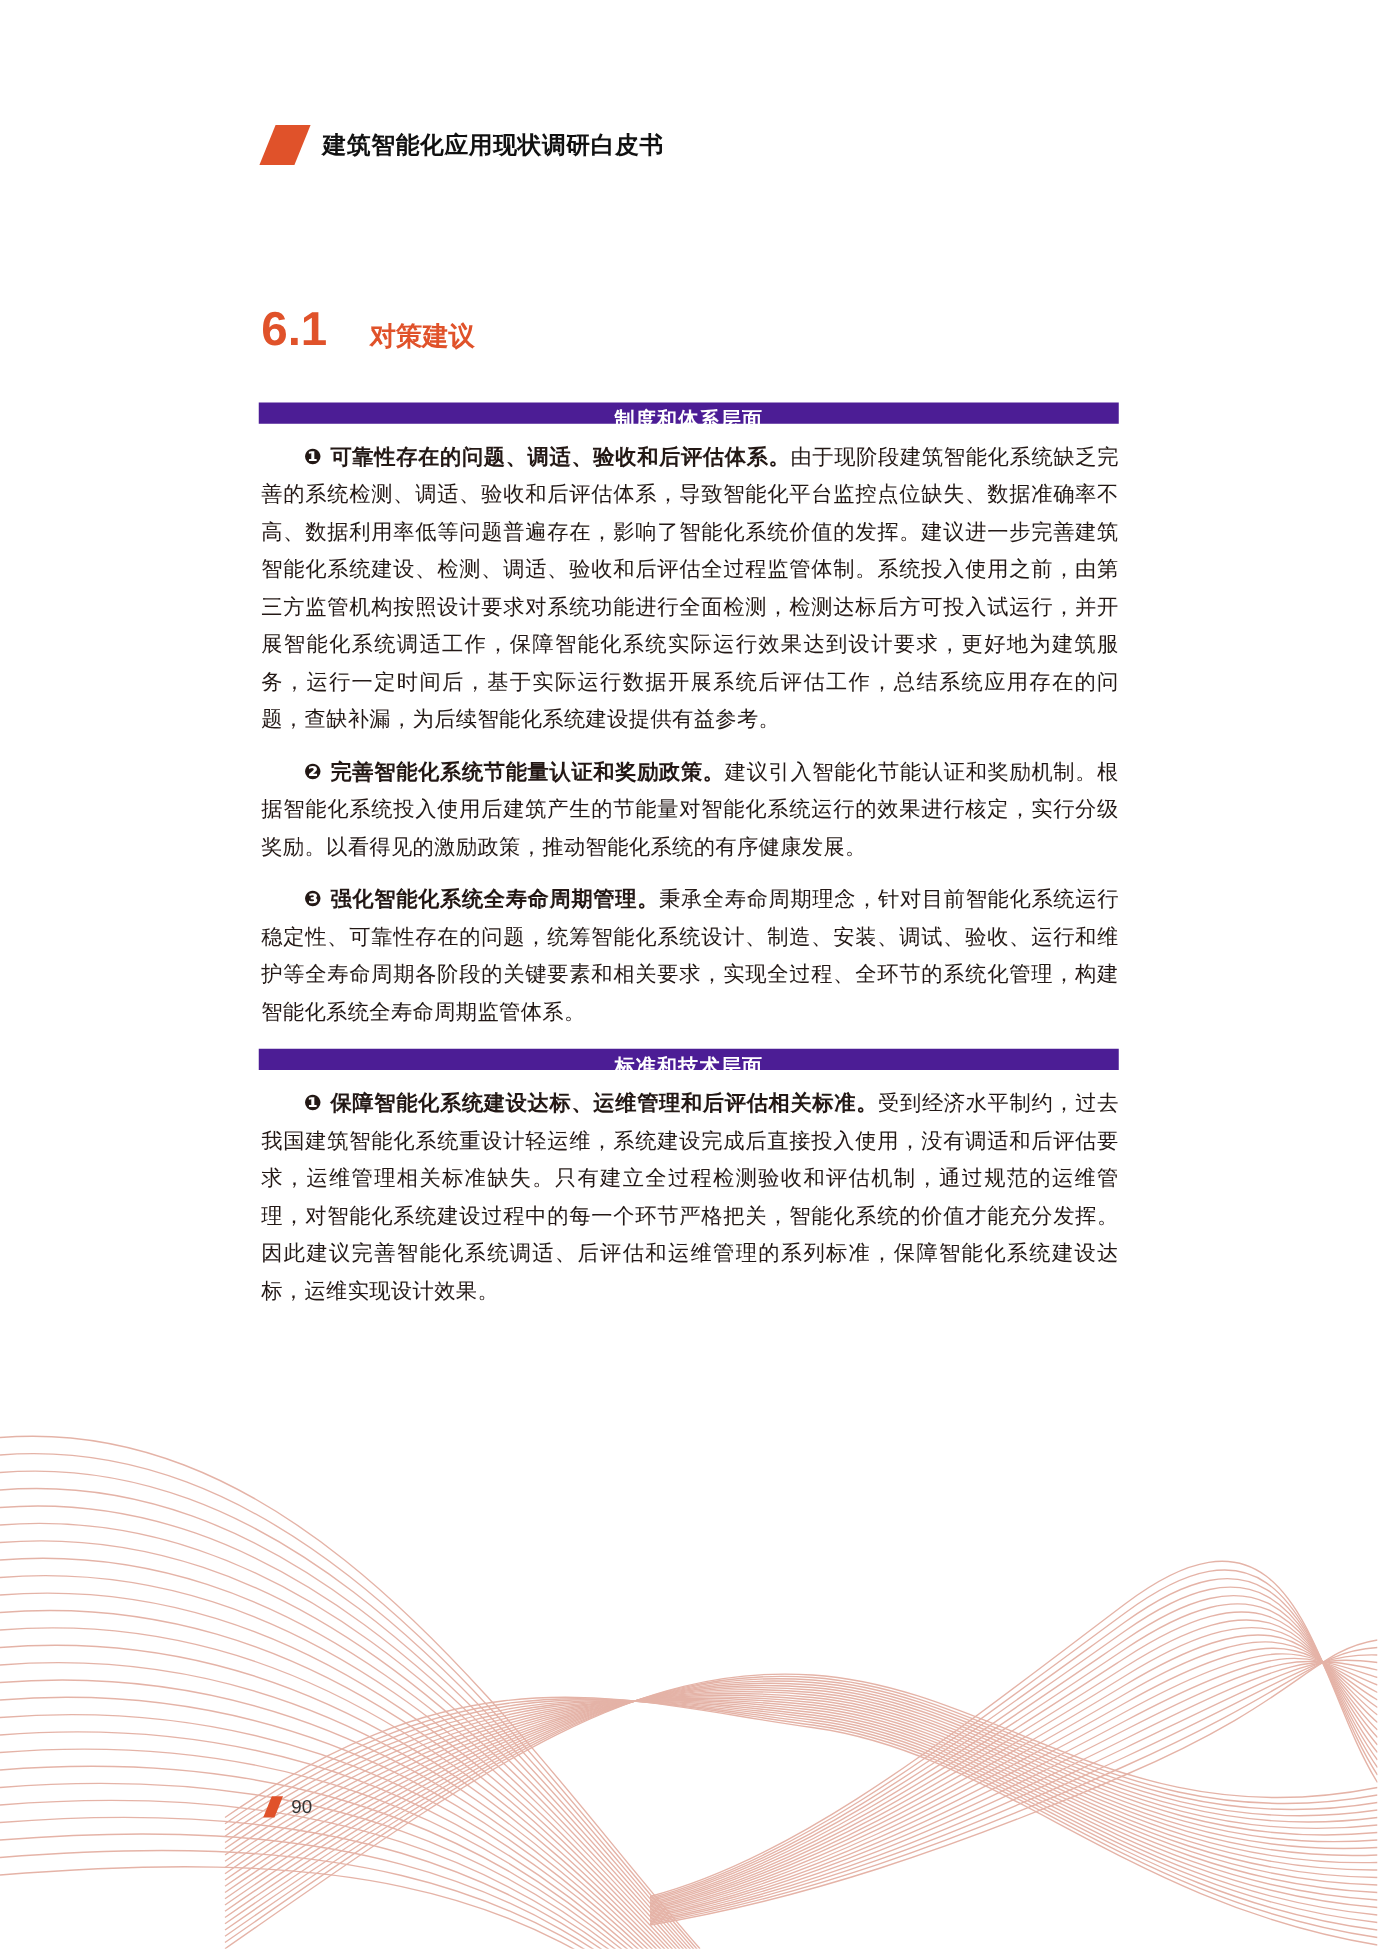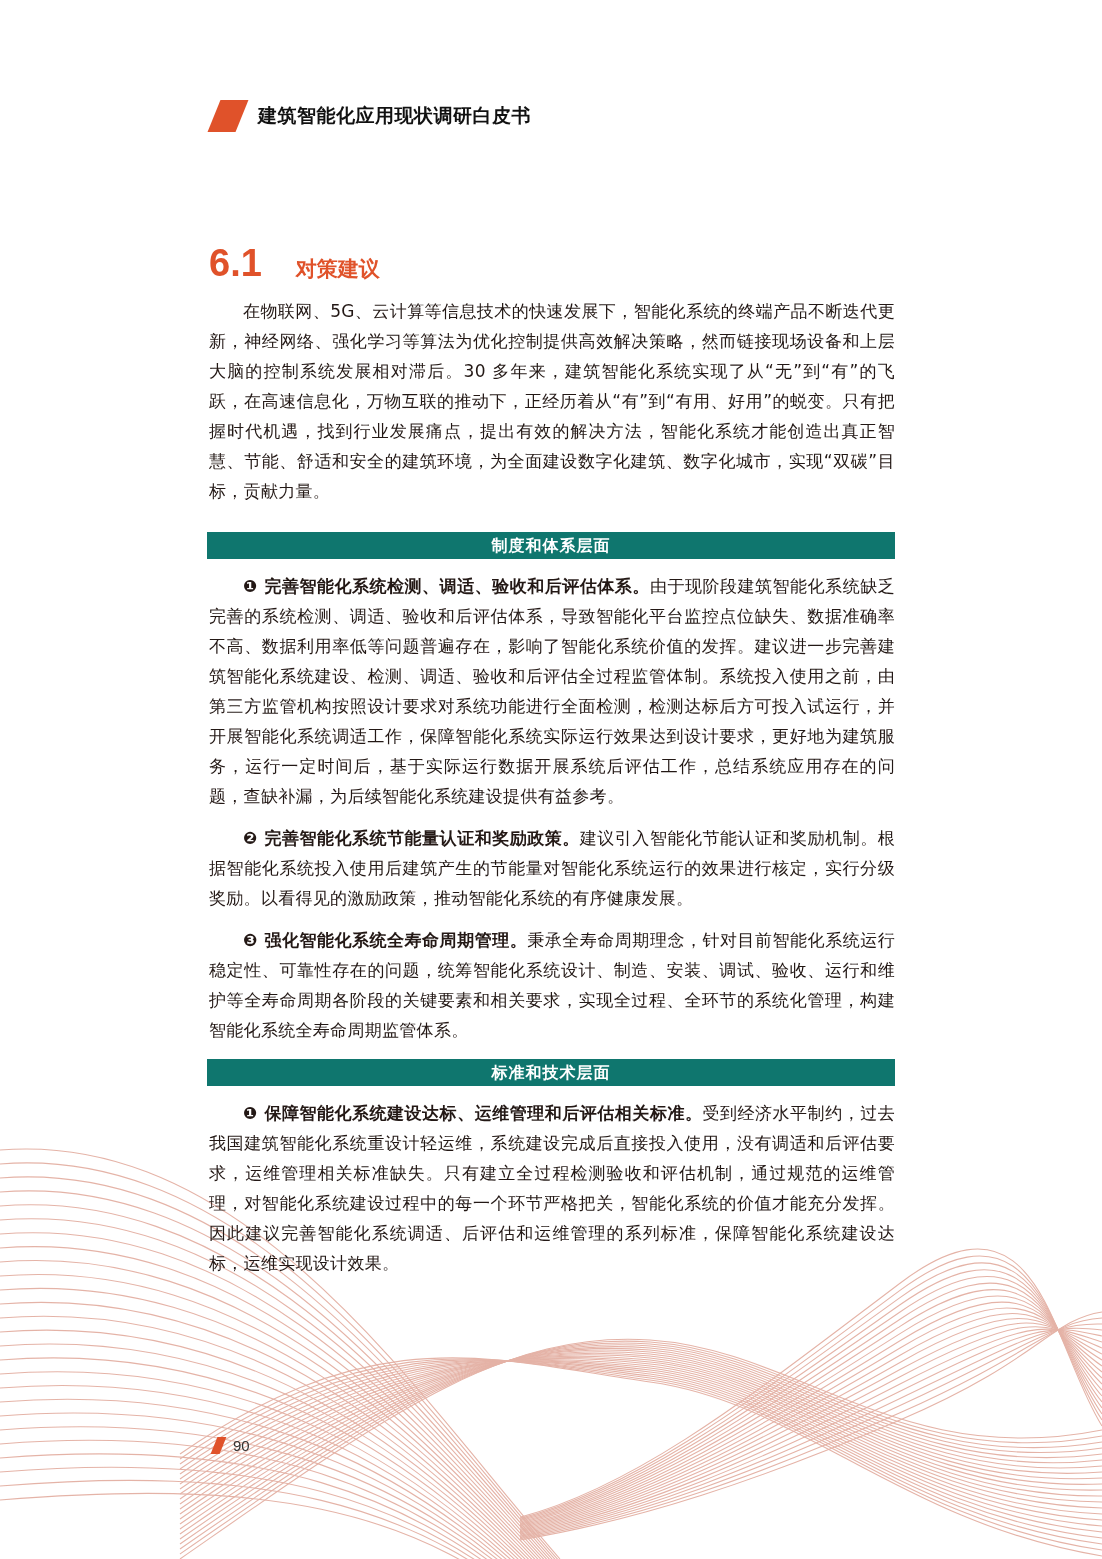--- a/index.html
+++ b/index.html
@@ -8,22 +8,22 @@
   .bg-waves { position:absolute; left:0; top:0; width:1102px; height:1559px; z-index:0; pointer-events:none; }
   .header { position:absolute; left:208px; top:100px; height:32px; display:flex; align-items:center; z-index:2; }
   .slash { width:28px; height:32px; background:#e0522a; transform:skewX(-22deg); margin-right:16px; margin-left:6px; }
   .header-title { font-size:19px; font-weight:bold; color:#111; letter-spacing:0.5px; }
   .section-title { position:absolute; left:209px; top:220px; display:flex; align-items:baseline; z-index:2; color:#e0522a;gap:28px; }
   .section-num { font-size:38px; font-weight:bold; font-family:"Liberation Sans", sans-serif; }
   .section-name { font-size:21px; font-weight:bold; margin-left:6px;margin-top:35px; }
   .content { position:absolute; left:209px; top:296px; width:686px; z-index:2; }
   p { margin:0; font-size:17px; line-height:30px; text-align:justify; text-indent:2em; letter-spacing:0.3px; }
   .gap { height:12px; }
-  .band { background:#0f766e; color:#fff; text-align:center; font-size:16px; font-weight:bold;
-          height:27px; line-height:27px; margin:14px 0 12px -2px; width:688px; letter-spacing:1px; }
+  .band { background:#4c1d95; color:#fff; text-align:center; font-size:16px; font-weight:bold;
+          height:17px; line-height:27px; margin:14px 0 12px -2px; width:688px; letter-spacing:1px; }
   .lead { font-weight:bold; }
   .page-num { position:absolute; left:214px; top:1437px; display:flex; align-items:center; z-index:2; }
   .page-slash { width:9px; height:17px; background:#e0522a; transform:skewX(-22deg); margin-right:10px; }
   .page-label { font-size:15px; color:#333; font-family:"Liberation Sans", sans-serif; }
 </style>
 </head>
 <body>
 
 <svg class="bg-waves" viewBox="0 0 1102 1559" xmlns="http://www.w3.org/2000/svg">
   <g id="waves" fill="none" stroke="#dc9a8a" stroke-width="1.1" opacity="0.75">
@@ -102,25 +102,24 @@
   <div class="slash"></div>
   <div class="header-title">建筑智能化应用现状调研白皮书</div>
 </div>
 
 <div class="section-title">
   <span class="section-num">6.1</span>
   <span class="section-name">对策建议</span>
 </div>
 
 <div class="content">
-  <p>在物联网、5G、云计算等信息技术的快速发展下，智能化系统的终端产品不断迭代更新，神经网络、强化学习等算法为优化控制提供高效解决策略，然而链接现场设备和上层大脑的控制系统发展相对滞后。30 多年来，建筑智能化系统实现了从“无”到“有”的飞跃，在高速信息化，万物互联的推动下，正经历着从“有”到“有用、好用”的蜕变。只有把握时代机遇，找到行业发展痛点，提出有效的解决方法，智能化系统才能创造出真正智慧、节能、舒适和安全的建筑环境，为全面建设数字化建筑、数字化城市，实现“双碳”目标，贡献力量。</p>
   <div class="gap"></div>
 
   <div class="band">制度和体系层面</div>
-  <p><span class="lead">❶</span><span class="lead"> </span><span class="lead">完善智能化系统检测、调适、验收和后评估体系。</span><span>由于现阶段建筑智能化系统缺乏完善的系统检测、调适、验收和后评估体系，导致智能化平台监控点位缺失、数据准确率不高、数据利用率低等问题普遍存在，影响了智能化系统价值的发挥。建议进一步完善建筑智能化系统建设、检测、调适、验收和后评估全过程监管体制。系统投入使用之前，由第三方监管机构按照设计要求对系统功能进行全面检测，检测达标后方可投入试运行，并开展智能化系统调适工作，保障智能化系统实际运行效果达到设计要求，更好地为建筑服务，运行一定时间后，基于实际运行数据开展系统后评估工作，总结系统应用存在的问题，查缺补漏，为后续智能化系统建设提供有益参考。</span></p>
+  <p><span class="lead">❶</span><span class="lead"> </span><span class="lead">可靠性存在的问题、调适、验收和后评估体系。</span><span>由于现阶段建筑智能化系统缺乏完善的系统检测、调适、验收和后评估体系，导致智能化平台监控点位缺失、数据准确率不高、数据利用率低等问题普遍存在，影响了智能化系统价值的发挥。建议进一步完善建筑智能化系统建设、检测、调适、验收和后评估全过程监管体制。系统投入使用之前，由第三方监管机构按照设计要求对系统功能进行全面检测，检测达标后方可投入试运行，并开展智能化系统调适工作，保障智能化系统实际运行效果达到设计要求，更好地为建筑服务，运行一定时间后，基于实际运行数据开展系统后评估工作，总结系统应用存在的问题，查缺补漏，为后续智能化系统建设提供有益参考。</span></p>
   <div class="gap"></div>
   <p><span class="lead">❷</span><span class="lead"> </span><span class="lead">完善智能化系统节能量认证和奖励政策。</span><span>建议引入智能化节能认证和奖励机制。根据智能化系统投入使用后建筑产生的节能量对智能化系统运行的效果进行核定，实行分级奖励。以看得见的激励政策，推动智能化系统的有序健康发展。</span></p>
   <div class="gap"></div>
   <p><span class="lead">❸</span><span class="lead"> </span><span class="lead">强化智能化系统全寿命周期管理。</span><span>秉承全寿命周期理念，针对目前智能化系统运行稳定性、可靠性存在的问题，统筹智能化系统设计、制造、安装、调试、验收、运行和维护等全寿命周期各阶段的关键要素和相关要求，实现全过程、全环节的系统化管理，构建智能化系统全寿命周期监管体系。</span></p>
 
   <div class="band">标准和技术层面</div>
   <p><span class="lead">❶</span><span class="lead"> </span><span class="lead">保障智能化系统建设达标、运维管理和后评估相关标准。</span><span>受到经济水平制约，过去我国建筑智能化系统重设计轻运维，系统建设完成后直接投入使用，没有调适和后评估要求，运维管理相关标准缺失。只有建立全过程检测验收和评估机制，通过规范的运维管理，对智能化系统建设过程中的每一个环节严格把关，智能化系统的价值才能充分发挥。因此建议完善智能化系统调适、后评估和运维管理的系列标准，保障智能化系统建设达标，运维实现设计效果。</span></p>
 </div>
 
 <div class="page-num">

